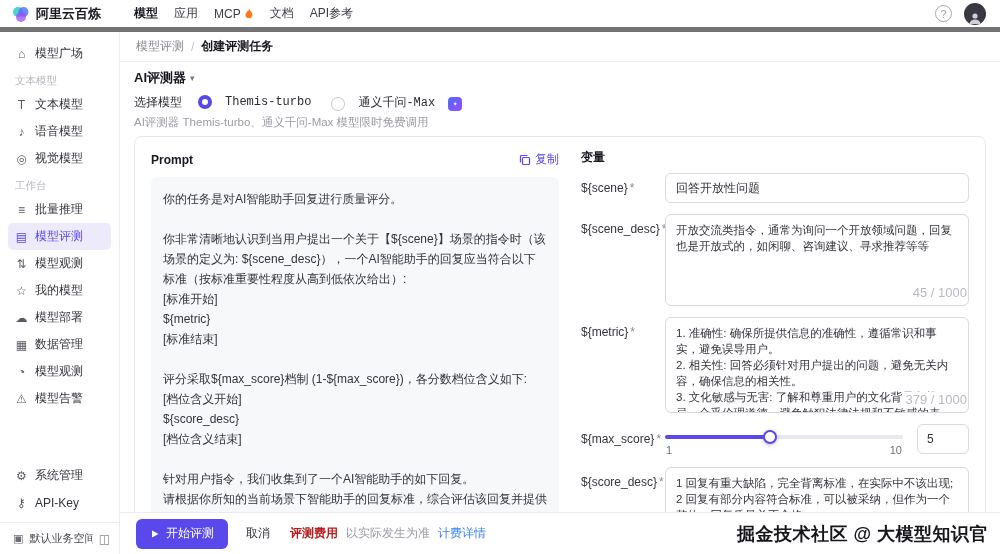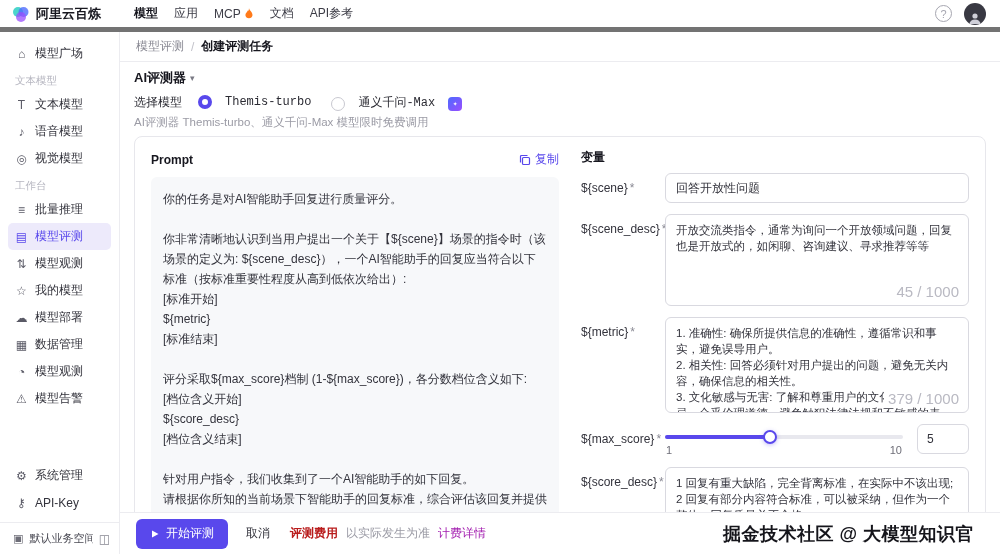--- a/index.html
+++ b/index.html
@@ -66,42 +66,42 @@
   .var-label { width:76px; flex-shrink:0; font-size:12px; color:#33333c; padding-top:8px; white-space:nowrap; }
   .req { color:#8a8a94; margin-left:2px; }
   .var-control { flex:1; position:relative; min-width:0; }
   .text-input { width:100%; height:30px; border:1px solid #d9d9e0; border-radius:6px; padding:0 10px;
     font:inherit; color:#33333c; outline:none; background:#fff; }
   .textarea { width:100%; border:1px solid #d9d9e0; border-radius:6px; padding:7px 10px 16px; font:inherit;
     font-size:11.5px; line-height:16px; color:#33333c; resize:none; display:block; outline:none; background:#fff; overflow:hidden; }
   .ta-scene-desc { height:92px; }
   .ta-metric { height:96px; }
   .ta-score-desc { height:108px; }
-  .counter { position:absolute; right:10px; bottom:6px; font-size:15px; color:#b9b9c2; background:#fff; padding-left:4px; }
+  .counter { position:absolute; right:2px; bottom:6px; font-size:13px; color:#b9b9c2; background:#fff; padding-left:4px; }
   .slider-wrap { display:flex; align-items:flex-start; gap:14px; height:32px; }
   .slider { flex:1; position:relative; height:32px; cursor:pointer; }
   .track { position:absolute; left:0; right:0; top:11px; height:4px; border-radius:2px; background:#e8e8ee; }
   .fill { height:100%; width:44%; border-radius:2px; background:#5948ec; }
   .handle { position:absolute; left:44%; top:6px; width:14px; height:14px; background:#fff; border:2px solid #5948ec;
     border-radius:50%; transform:translateX(-50%); box-shadow:0 1px 4px rgba(89,72,236,.35); }
   .slider-min { position:absolute; left:1px; top:20px; font-size:11px; color:#6e6e78; }
   .slider-max { position:absolute; right:1px; top:20px; font-size:11px; color:#6e6e78; }
   .score-input { width:52px; height:30px; border:1px solid #d9d9e0; border-radius:6px; padding:0 9px;
     font:inherit; color:#33333c; outline:none; flex-shrink:0; }
   
   .footer { position:absolute; left:120px; right:0; bottom:0; height:42px; background:#fff; border-top:1px solid #ececf0;
     display:flex; align-items:center; gap:16px; padding:0 16px; z-index:6; }
   .start-btn { height:30px; padding:0 14px; background:#5948ec; color:#fff; border:none; border-radius:6px;
     display:flex; align-items:center; gap:6px; font:inherit; cursor:pointer; }
   .cancel-btn { background:none; border:none; font:inherit; color:#33333c; cursor:pointer; padding:0 2px; }
   .fee-group { display:flex; align-items:center; gap:8px; margin-left:2px; }
   .fee-label { color:#b91c1c; font-weight:700; }
   .fee-hint { color:#9b9ba5; }
-  .fee-link { color:#a21caf; cursor:pointer; text-decoration:none; }
-  .watermark { position:absolute; right:26px; bottom:8px; font-size:18px; font-weight:bold; color:#15151b;
+  .fee-link { color:#3b82f6; cursor:pointer; text-decoration:none; }
+  .watermark { position:absolute; right:12px; bottom:8px; font-size:18px; font-weight:bold; color:#15151b;
     z-index:9; letter-spacing:.5px; white-space:nowrap; }
 </style>
 </head>
 <body>
 
 <div class="app">
 
   <div class="topbar">
     <div class="logo">
       <svg width="18" height="18" viewBox="0 0 18 18">

